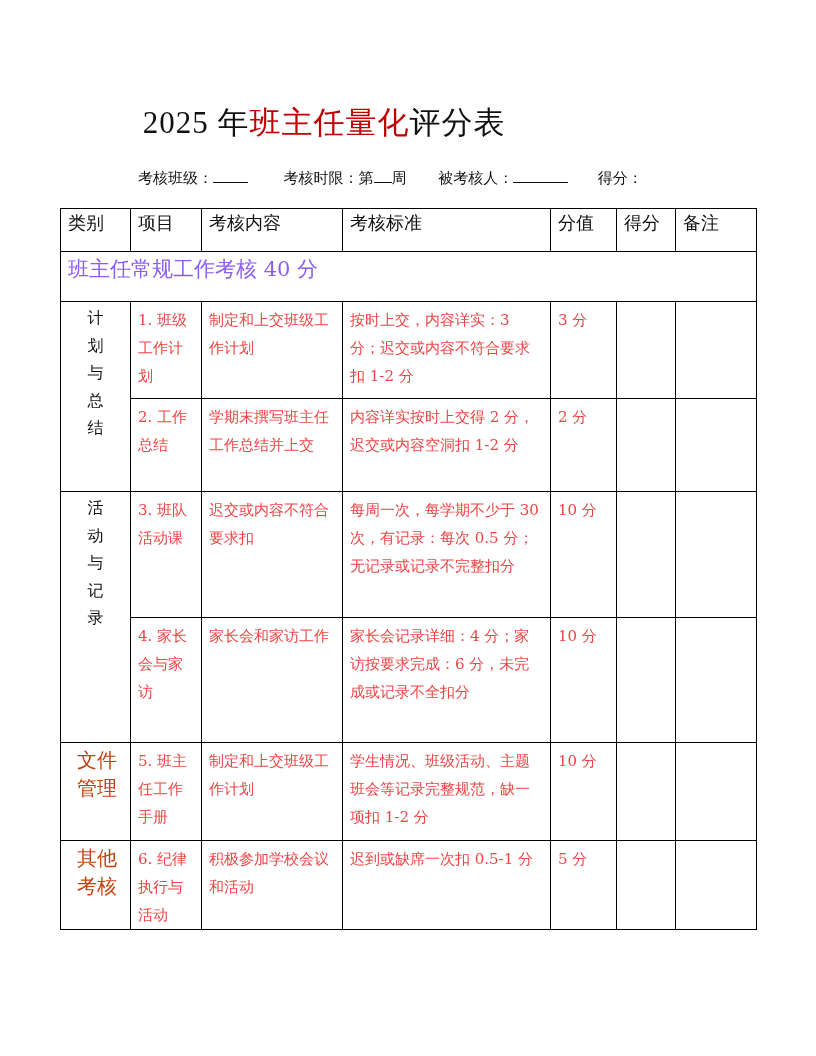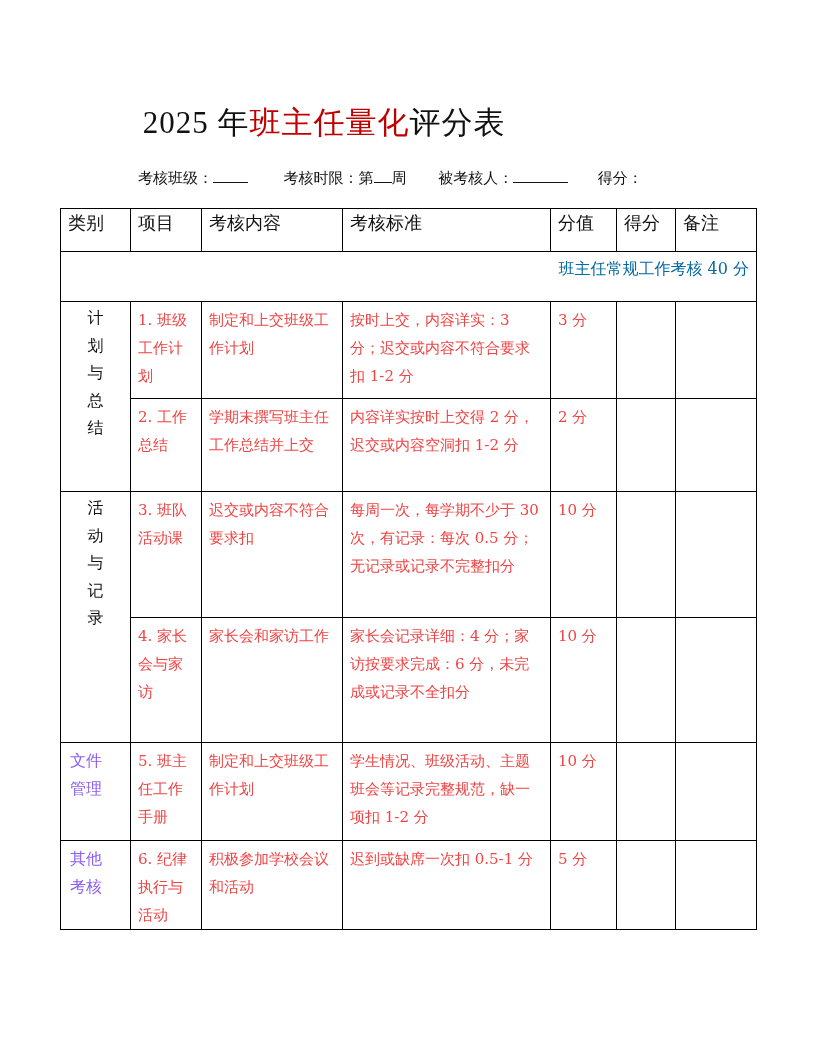--- a/index.html
+++ b/index.html
@@ -6,23 +6,23 @@
   body { width:816px; height:1056px; position:relative; font-family:"DejaVu Serif","Liberation Serif",serif; color:#111; }
   .title { position:absolute; top:100px; left:0; width:648px; text-align:center; font-size:31px; letter-spacing:1px; line-height:44px; }
   .title .num { font-family:"Liberation Serif","DejaVu Serif",serif; }
   .title .red { color:#c00000; }
   .meta { position:absolute; top:166px; left:138px; font-size:15px; line-height:22px; white-space:nowrap; }
   .meta span { display:inline-block; }
   .blank { display:inline-block; border-bottom:1px solid #111; height:16px; vertical-align:baseline; }
   table { position:absolute; top:208px; left:60px; border-collapse:collapse; table-layout:fixed; width:696px; }
   td { border:1.5px solid #000; vertical-align:top; font-size:15px; line-height:28px; padding:4px 7px 0 7px; color:#ef4444; }
   .hdr td { height:42px; font-size:18px; line-height:28px; color:#111; padding-top:0; }
-  .section td { height:46px; text-align:right; font-size:16px; color:#0369a1; padding-top:3px; }
+  .section td { height:46px; text-align:left; font-size:21px; color:#8b5cf6; padding-top:3px; }
   .cat { text-align:center; color:#111; font-size:16px; padding-left:0; padding-right:0; }
-  .cat2 { color:#8b5cf6; font-size:16px; padding-left:9px; }
+  .cat2 { color:#c2410c; font-size:20px; padding-left:16px; }
   .vchar { display:block; line-height:27.5px; }
 </style>
 </head>
 <body>
 
 <div class="title">
   <span class="num">2025 年</span><span class="red">班主任量化</span><span>评分表</span>
 </div>
 
 <div class="meta">

